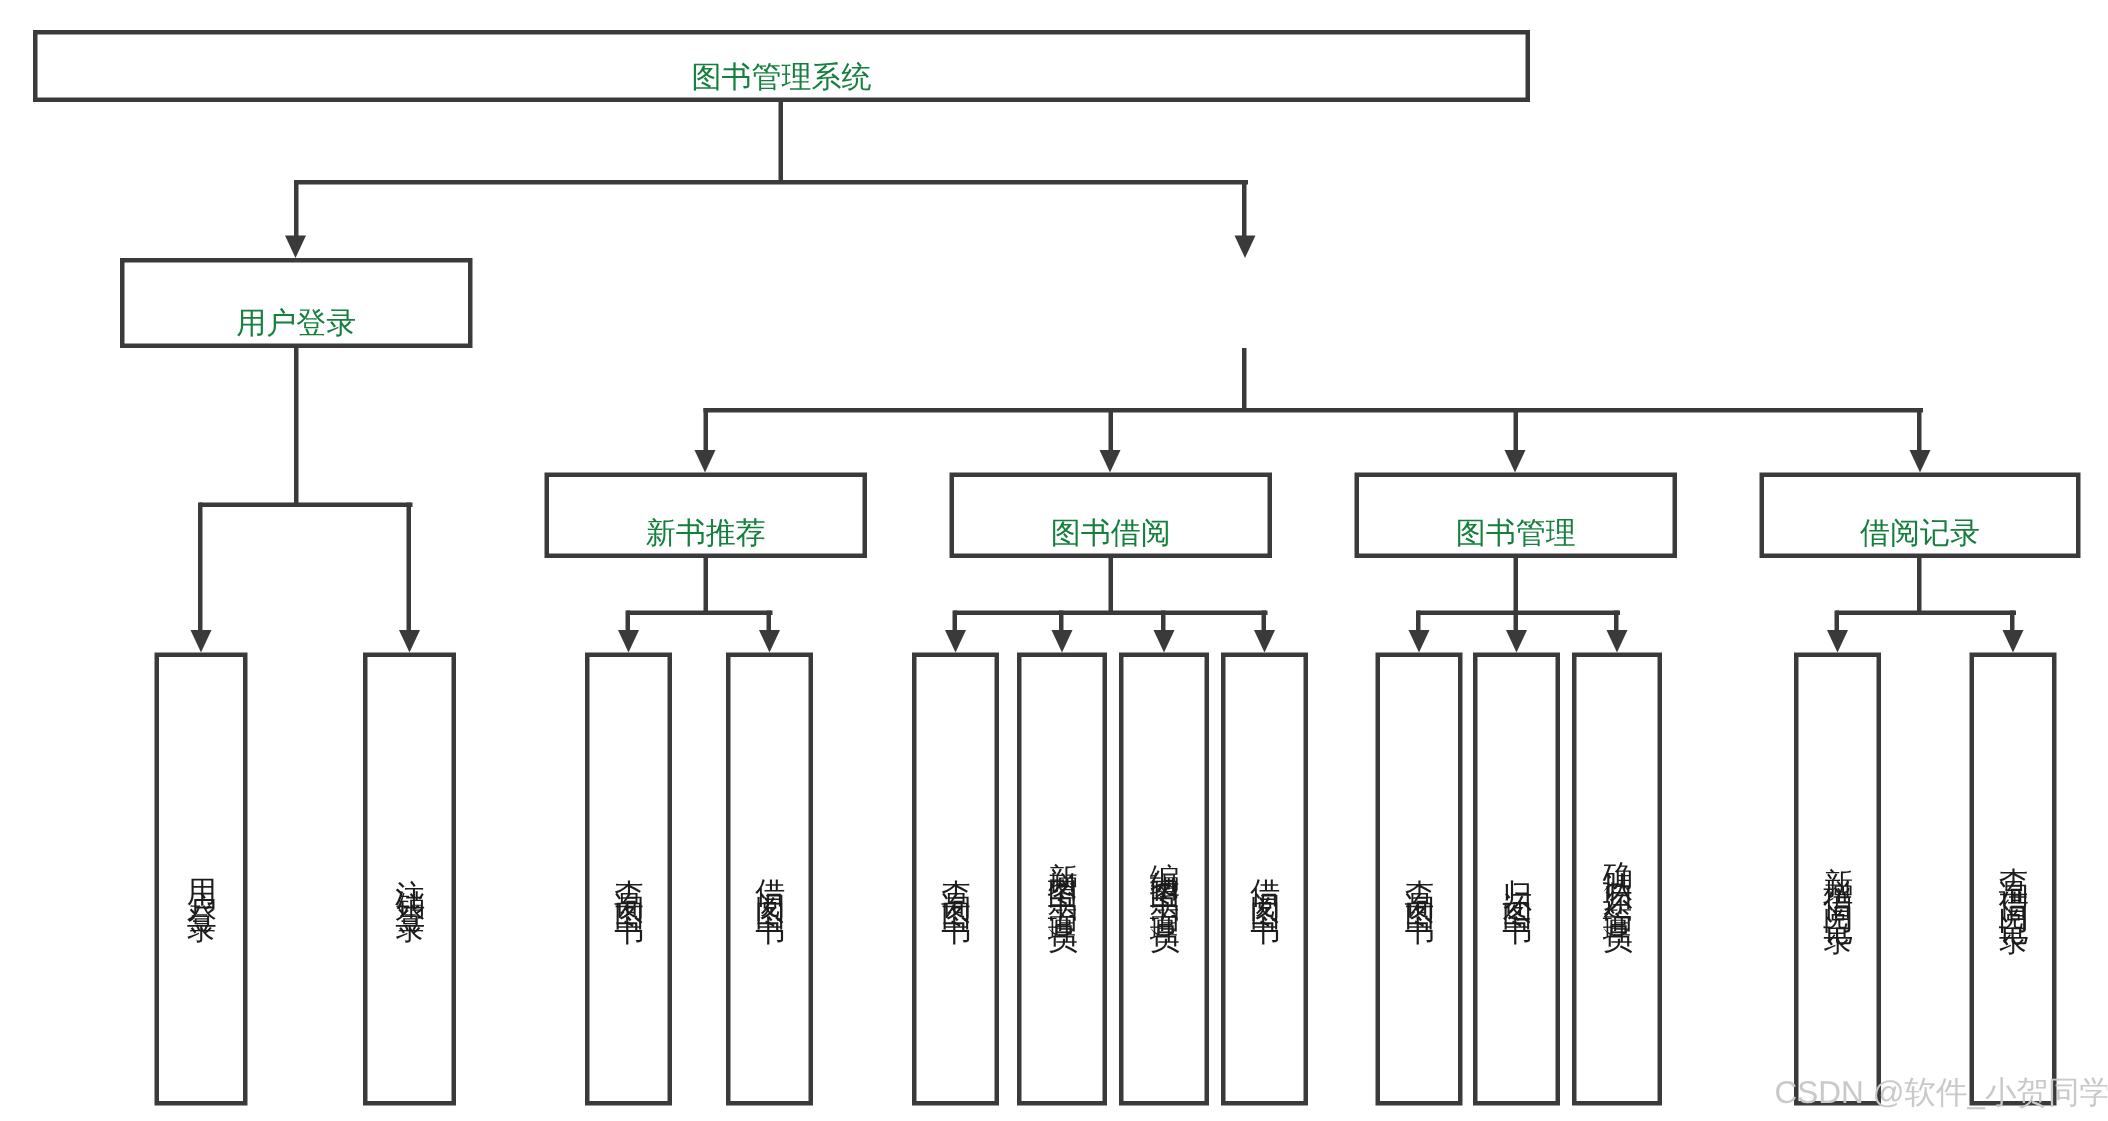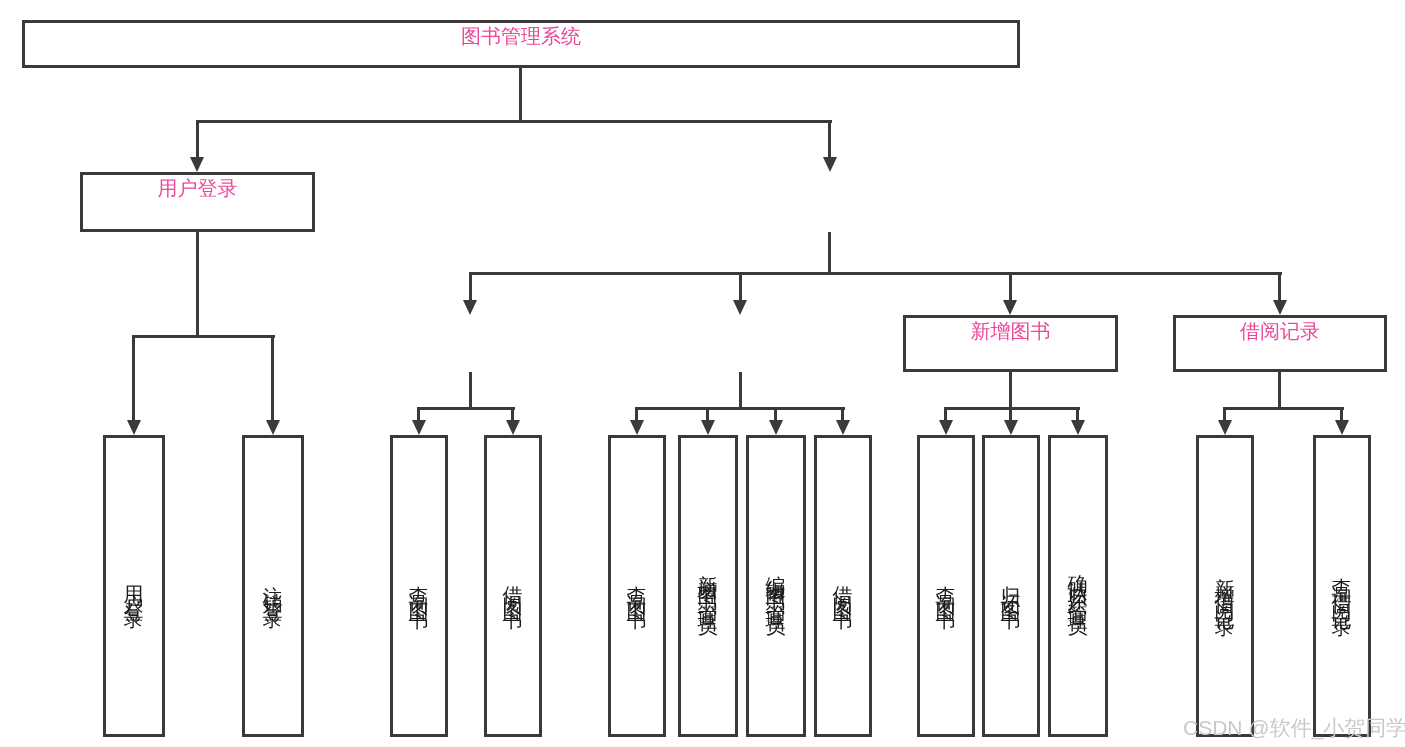--- a/index.html
+++ b/index.html
@@ -2,22 +2,22 @@
 <html><head>
 <meta charset="utf-8">
 <style>
   html,body{margin:0;padding:0;background:#ffffff;}
   #canvas{
     position:relative;width:1405px;height:747px;background:#ffffff;
     font-family:"Liberation Sans",sans-serif;overflow:hidden;
   }
   .box{
     position:absolute;background:#ffffff;border:3px solid #3a3a3a;
-    display:flex;align-items:flex-start;justify-content:center;
-    color:#ec4899;font-size:20px;box-sizing:border-box;z-index:2;
+    display:flex;align-items:flex-end;justify-content:center;
+    color:#15803d;font-size:20px;box-sizing:border-box;z-index:2;
   }
   .leaf{
     position:absolute;top:435px;height:302px;background:#ffffff;
     border:3px solid #3a3a3a;display:flex;align-items:center;justify-content:center;
     color:#1c1c1c;font-size:20px;box-sizing:border-box;z-index:2;
   }
   .vtext{
     writing-mode:vertical-rl;text-orientation:mixed;
     letter-spacing:8px;line-height:1;white-space:nowrap;
   }
@@ -64,22 +64,28 @@
   <div class="hline" style="left:469px;top:272px;width:813px;"></div>
   <div class="vline" style="left:469px;top:272px;height:30px;"></div>
   <div class="arrow" style="left:463px;top:300px;"></div>
   <div class="vline" style="left:739px;top:272px;height:30px;"></div>
   <div class="arrow" style="left:733px;top:300px;"></div>
   <div class="vline" style="left:1009px;top:272px;height:30px;"></div>
   <div class="arrow" style="left:1003px;top:300px;"></div>
   <div class="vline" style="left:1278px;top:272px;height:30px;"></div>
   <div class="arrow" style="left:1273px;top:300px;"></div>
 
+  <div class="box" style="left:363px;top:315px;width:215px;height:57px;">
+    <span>新书推荐</span>
+  </div>
+  <div class="box" style="left:633px;top:315px;width:215px;height:57px;">
+    <span>图书借阅</span>
+  </div>
   <div class="box" style="left:903px;top:315px;width:215px;height:57px;">
-    <span>新增图书</span>
+    <span>图书管理</span>
   </div>
   <div class="box" style="left:1173px;top:315px;width:214px;height:57px;">
     <span>借阅记录</span>
   </div>
 
   <div class="vline" style="left:469px;top:372px;height:37px;"></div>
   <div class="hline" style="left:418px;top:407px;width:97px;"></div>
   <div class="vline" style="left:417px;top:407px;height:15px;"></div>
   <div class="arrow" style="left:412px;top:420px;"></div>
   <div class="vline" style="left:511px;top:407px;height:15px;"></div>

